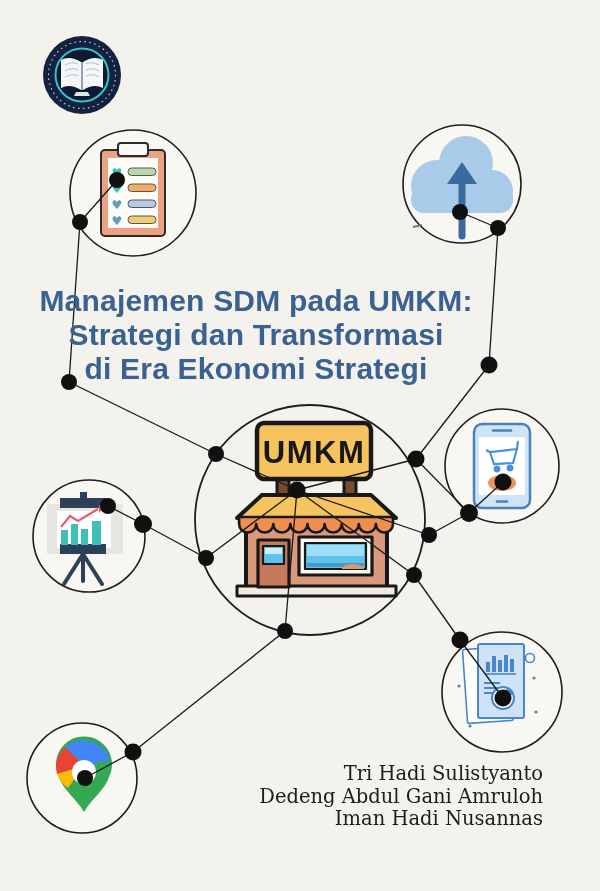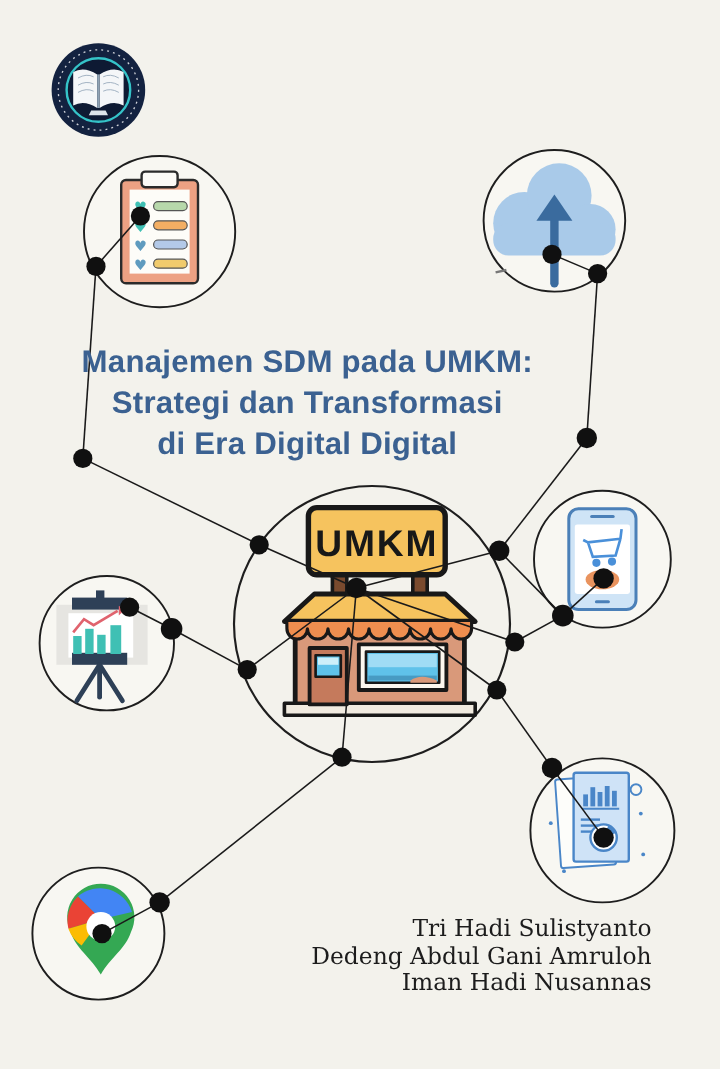--- a/index.html
+++ b/index.html
@@ -9,21 +9,21 @@
     font-family:"Liberation Sans",sans-serif;
   }
   .art{position:absolute;left:0;top:0;width:600px;height:891px;}
   .publisher-name{
     position:absolute;left:134px;top:62px;
     font-family:"Liberation Serif",serif;font-weight:bold;
     font-size:20px;letter-spacing:.3px;color:#223c63;
   }
   .book-title{
     position:absolute;left:0;top:284px;width:512px;
-    text-align:center;font-weight:bold;font-size:26px;line-height:34px;
+    text-align:center;font-weight:bold;font-size:30px;line-height:34px;
     color:#3b6191;letter-spacing:.2px;
   }
   .authors{
     position:absolute;right:57px;top:742px;text-align:right;
     font-family:"DejaVu Serif",serif;font-size:19.5px;line-height:22.5px;
     color:#1c1c1c;
     margin-top:21px;
   }
   .sign-text{
     font-family:"Liberation Sans",sans-serif;font-weight:bold;
@@ -234,21 +234,21 @@
     <circle cx="414" cy="575" r="8"></circle>
     <circle cx="460" cy="640" r="8.5"></circle>
     <circle cx="503" cy="698" r="8.5"></circle>
   </g>
 </svg>
 
 
   <div class="book-title">
     <div>Manajemen SDM pada UMKM:</div>
     <div>Strategi dan Transformasi</div>
-    <div>di Era Digital Digital</div>
+    <div>di Era Ekonomi Strategi</div>
   </div>
 
   <div class="authors">
     <div>Tri Hadi Sulistyanto</div>
     <div>Dedeng Abdul Gani Amruloh</div>
     <div>Iman Hadi Nusannas</div>
   </div>
 
 </div>
 

